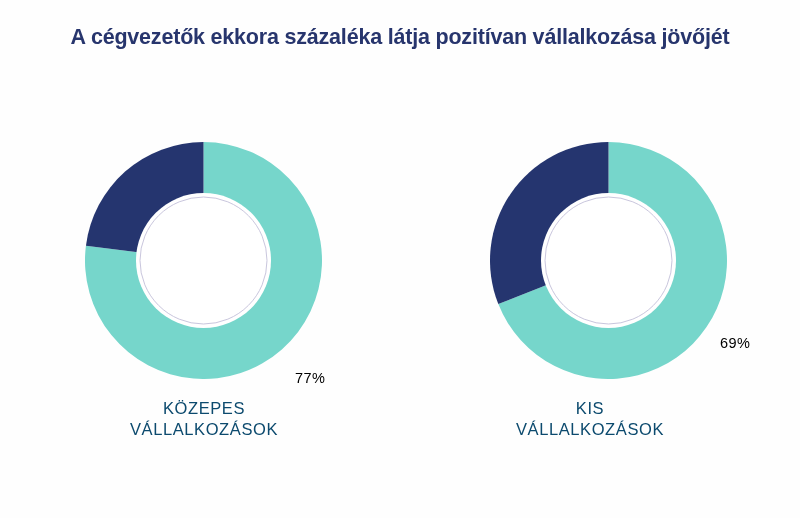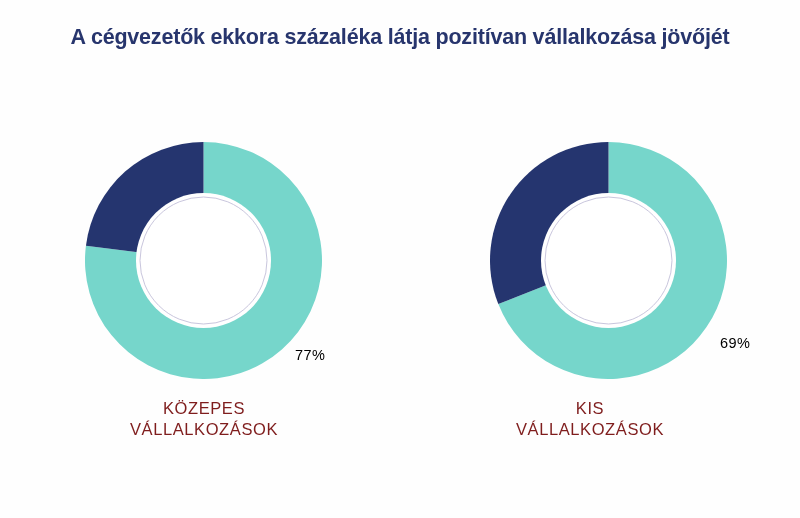--- a/index.html
+++ b/index.html
@@ -39,28 +39,28 @@
   .donut-svg {
     display: block;
   }
   .pct-label {
     position: absolute;
     font-size: 14.5px;
     color: #000000;
     letter-spacing: 0.4px;
     white-space: nowrap;
   }
-  .pct-left  { left: 295px; top: 347px; }
+  .pct-left  { left: 295px; top: 370px; }
   .pct-right { left: 720px; top: 335px; }
   .cat-label {
     position: absolute;
     width: 300px;
     text-align: center;
     font-size: 16.5px;
-    color: #7f1d1d;
+    color: #0c4a6e;
     letter-spacing: 0.6px;
     line-height: 21px;
   }
   .cat-left  { left: 54px;  top: 398px; }
   .cat-right { left: 440px; top: 398px; }
   .cat-line { display: block; }
 </style>
 </head>
 <body>
 

